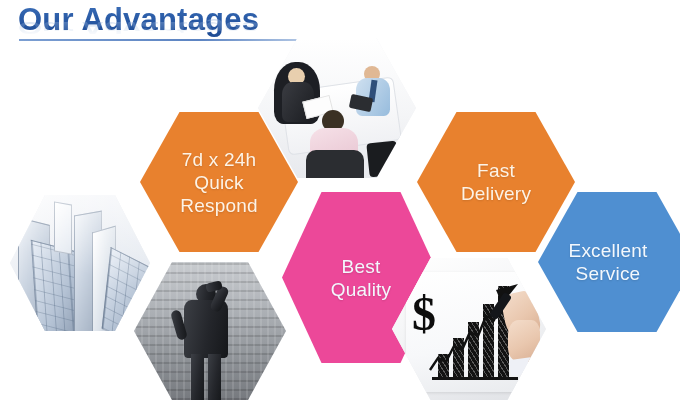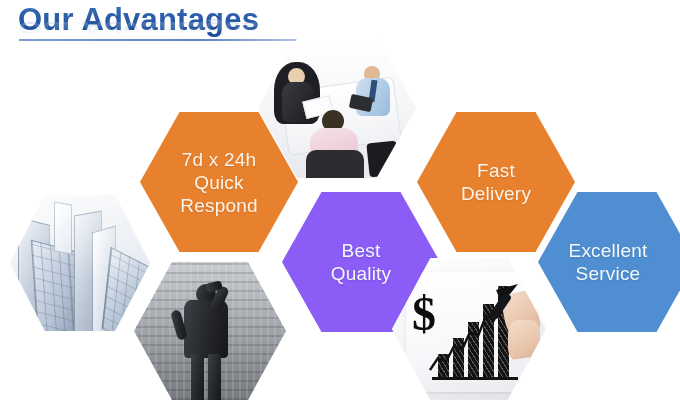--- a/index.html
+++ b/index.html
@@ -222,21 +222,21 @@
       <div class="bld" style="left:8px; top:26px; width:30px; height:110px; transform:skewY(14deg);"></div>
       <div class="bld glass" style="left:24px; top:52px; width:48px; height:92px; transform:skewY(18deg) rotate(-4deg);"></div>
       <div class="bld" style="left:64px; top:18px; width:26px; height:118px; transform:skewY(-10deg);"></div>
       <div class="bld" style="left:82px; top:34px; width:22px; height:102px; transform:skewY(-16deg); background:linear-gradient(100deg,#ffffff,#dbe2ea 60%,#aab6c6);"></div>
       <div class="bld glass" style="left:96px; top:62px; width:46px; height:84px; transform:skewY(22deg) rotate(6deg);"></div>
       <div class="bld" style="left:44px; top:8px; width:16px; height:48px; transform:skewY(10deg); background:linear-gradient(120deg,#ffffff,#e2e8f0);"></div>
       <div style="position:absolute; inset:0; background:linear-gradient(200deg, rgba(255,255,255,0.55) 0%, rgba(255,255,255,0) 55%);"></div>
     </div>
   </div>
 
-  <div class="hex blue" style="left:282px; top:192px; width:158px; height:140px; background:#8b5cf6;">
+  <div class="hex blue" style="left:282px; top:192px; width:158px; height:171px; background:#ec4899;">
     <div class="hex-label">Best
 Quality</div>
   </div>
 
   <div class="hex blue" style="left:538px; top:192px; width:158px; height:140px; background:#4f8fd1;">
     <div class="hex-label" style="margin-right:18px;">Excellent
 Service</div>
   </div>
 
   <div class="hex photo" style="left:134px; top:262px; width:152px; height:138px;">

